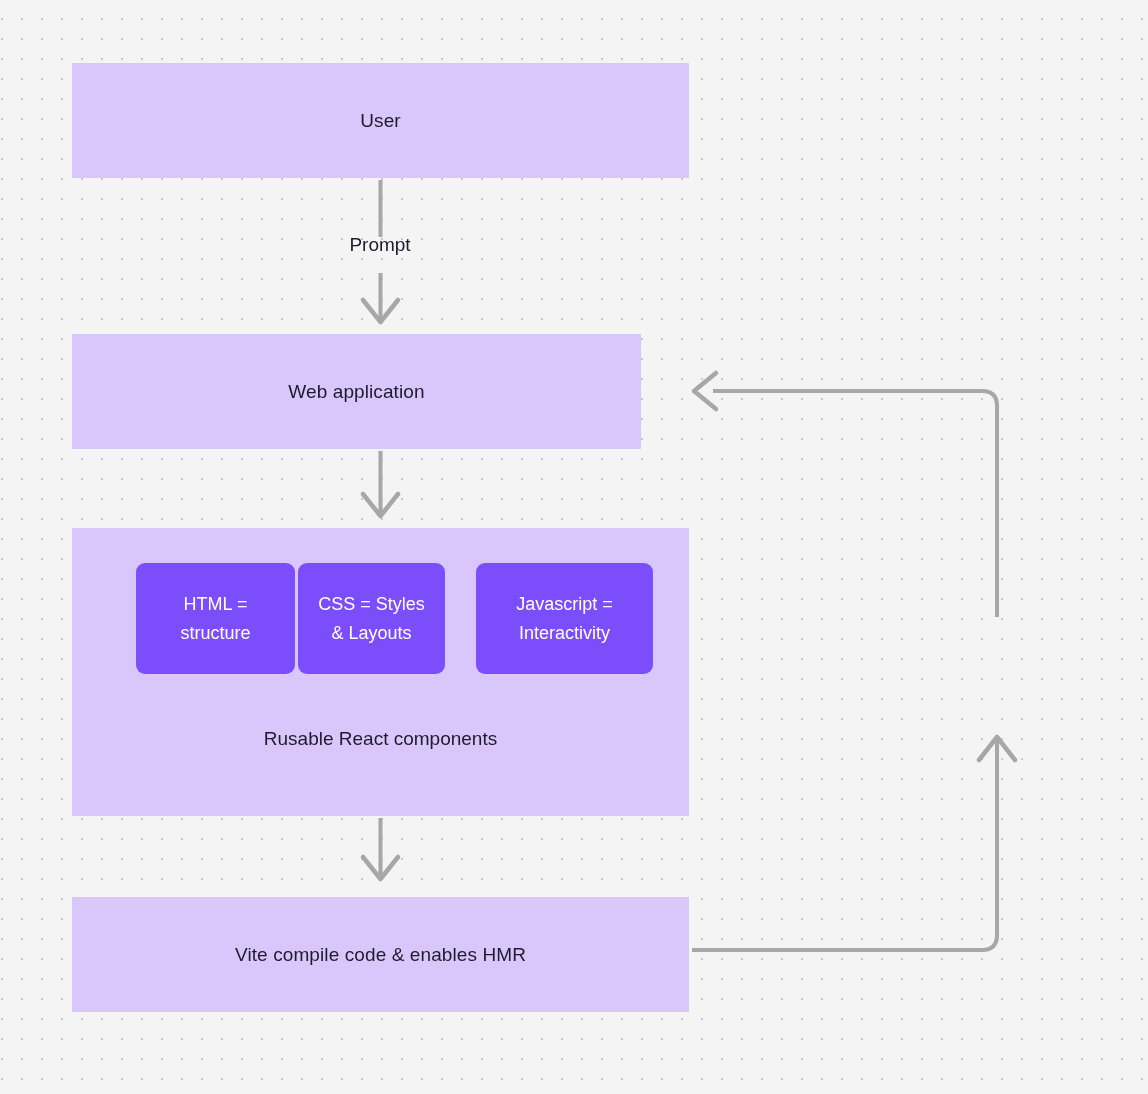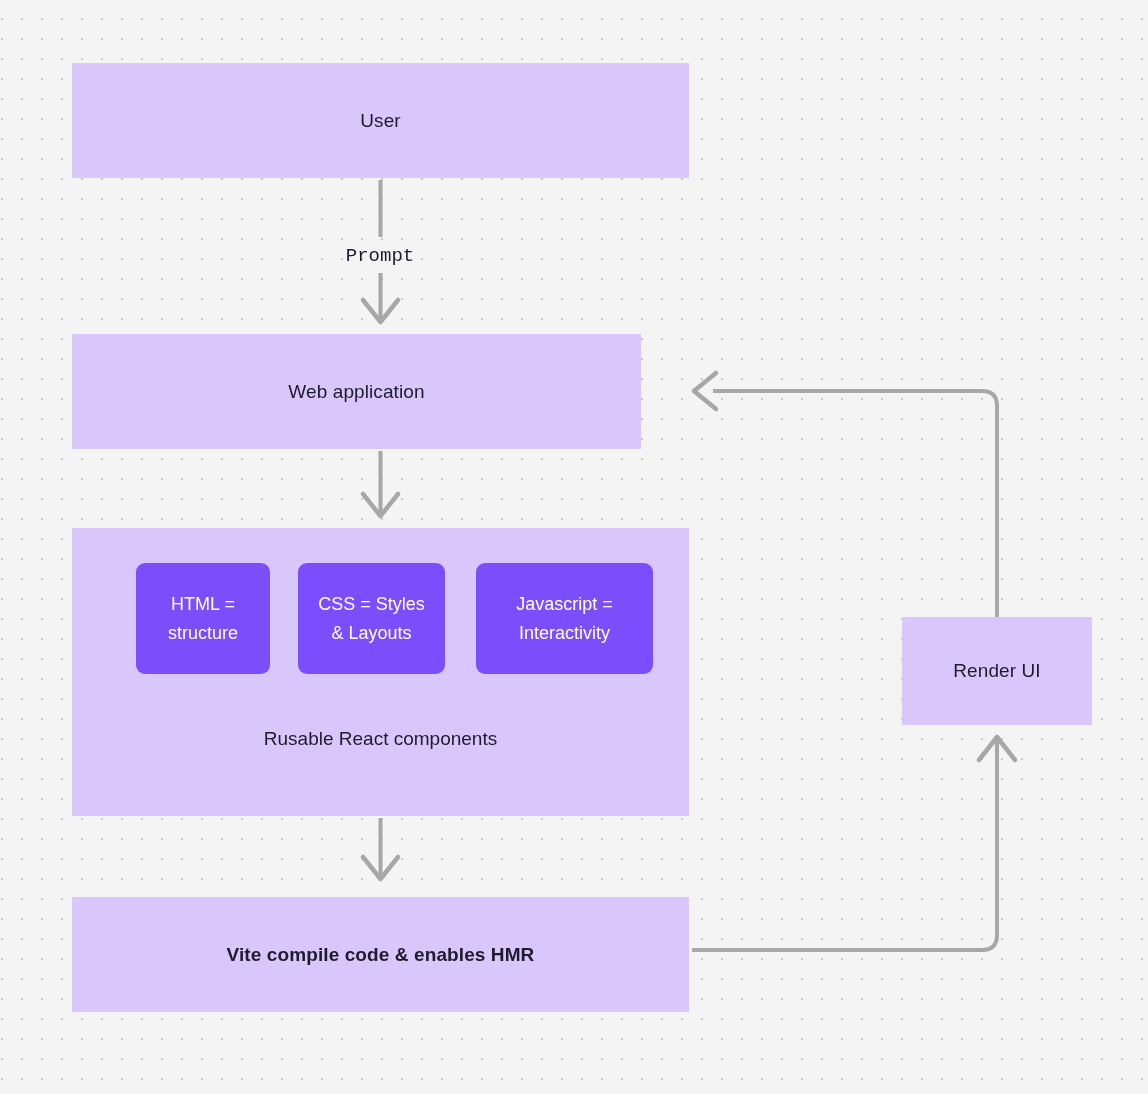--- a/index.html
+++ b/index.html
@@ -47,24 +47,24 @@
     color: #ffffff;
     font-size: 18px;
     line-height: 29px;
     border-radius: 9px;
   }
 
   
   #node-user        { left: 72px;  top: 63px;  width: 617px; height: 115px; }
   #node-webapp      { left: 72px;  top: 334px; width: 569px; height: 115px; }
   #node-components  { left: 72px;  top: 528px; width: 617px; height: 288px; }
-  #node-vite        { left: 72px;  top: 897px; width: 617px; height: 115px; font-weight: bold; }
+  #node-vite        { left: 72px;  top: 897px; width: 617px; height: 115px; }
   #node-render      { left: 902px; top: 617px; width: 190px; height: 108px; }
 
-  #chip-html { left: 136px; top: 563px; width: 134px; height: 111px; }
+  #chip-html { left: 136px; top: 563px; width: 159px; height: 111px; }
   #chip-css  { left: 298px; top: 563px; width: 147px; height: 111px; }
   #chip-js   { left: 476px; top: 563px; width: 177px; height: 111px; text-align: center; }
 
   .chip-line { display: block; }
 
   #components-caption {
     position: absolute;
     left: 72px;
     top: 728px;
     width: 617px;
@@ -74,21 +74,21 @@
   }
 
   
   .edge-label {
     position: absolute;
     font-size: 19px;
     color: #1f1b2e;
     text-align: center;
     white-space: nowrap;
   }
-  #label-prompt { left: 300px; top: 245px; width: 160px; font-family: Liberation Mono, monospace; }
+  #label-prompt { left: 300px; top: 234px; width: 160px; }
 
   
   #connectors {
     position: absolute;
     left: 0;
     top: 0;
     width: 1148px;
     height: 1094px;
     pointer-events: none;
   }
@@ -164,17 +164,14 @@
       <span class="chip-line">Interactivity</span>
     </span>
   </div>
 
   <div id="components-caption">Rusable React components</div>
 
   <div class="node node-outer" id="node-vite">
     <span>Vite compile code &amp; enables HMR</span>
   </div>
 
-  <div class="node node-outer" id="node-render">
-    <span>Render UI</span>
-  </div>
 
 </div>
 
 </body></html>

